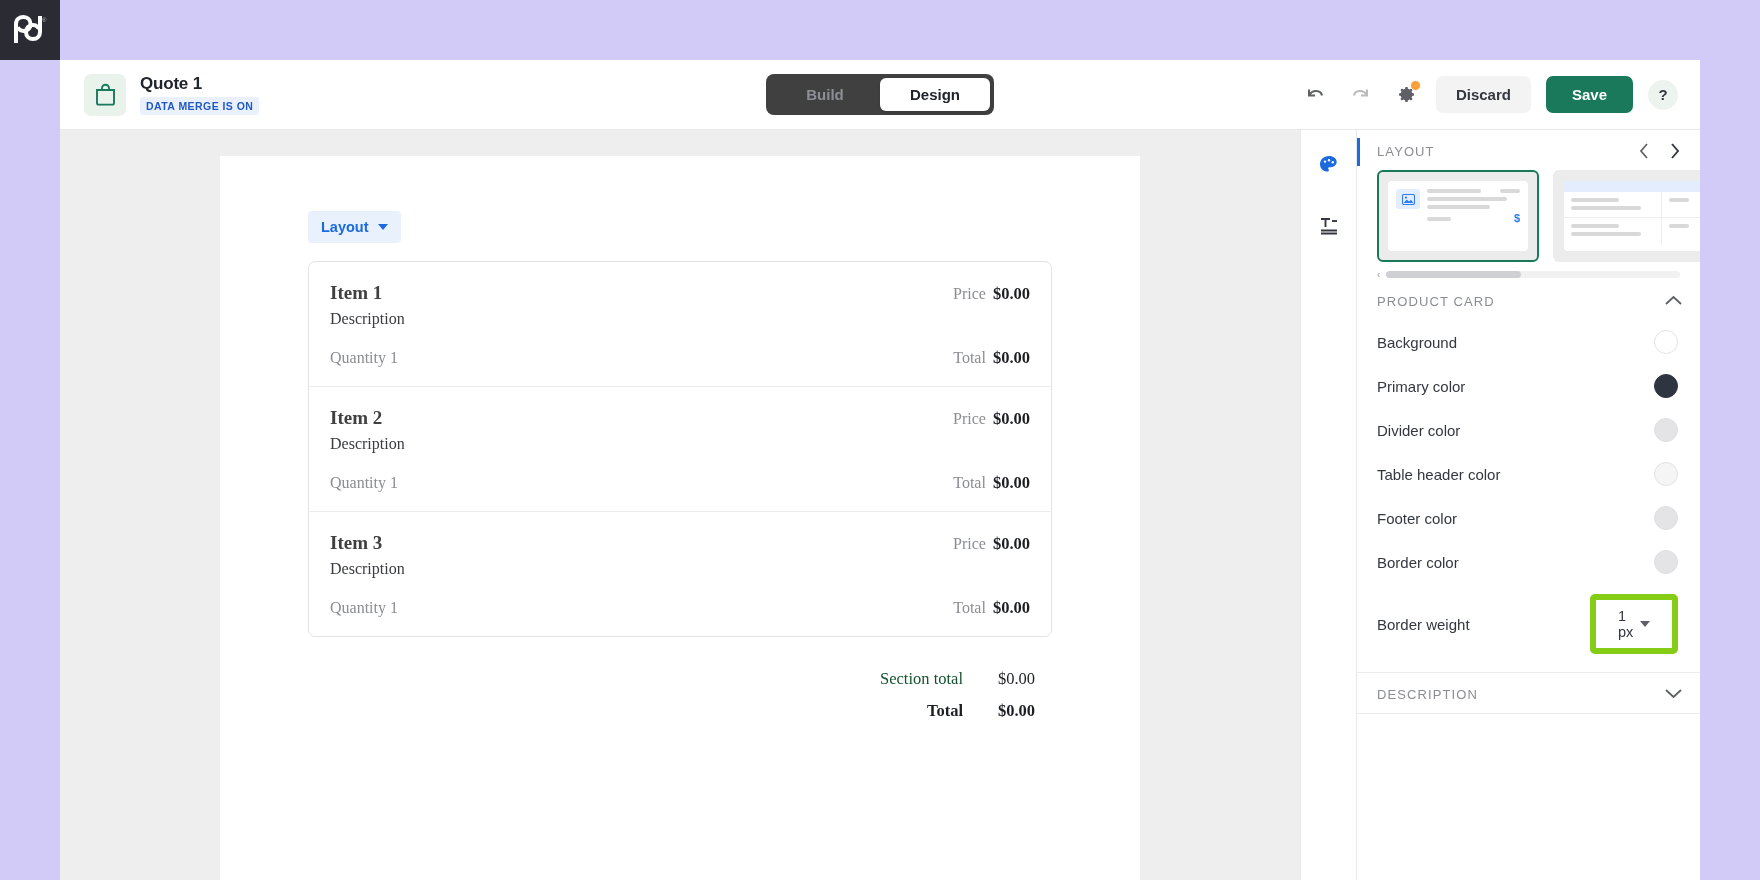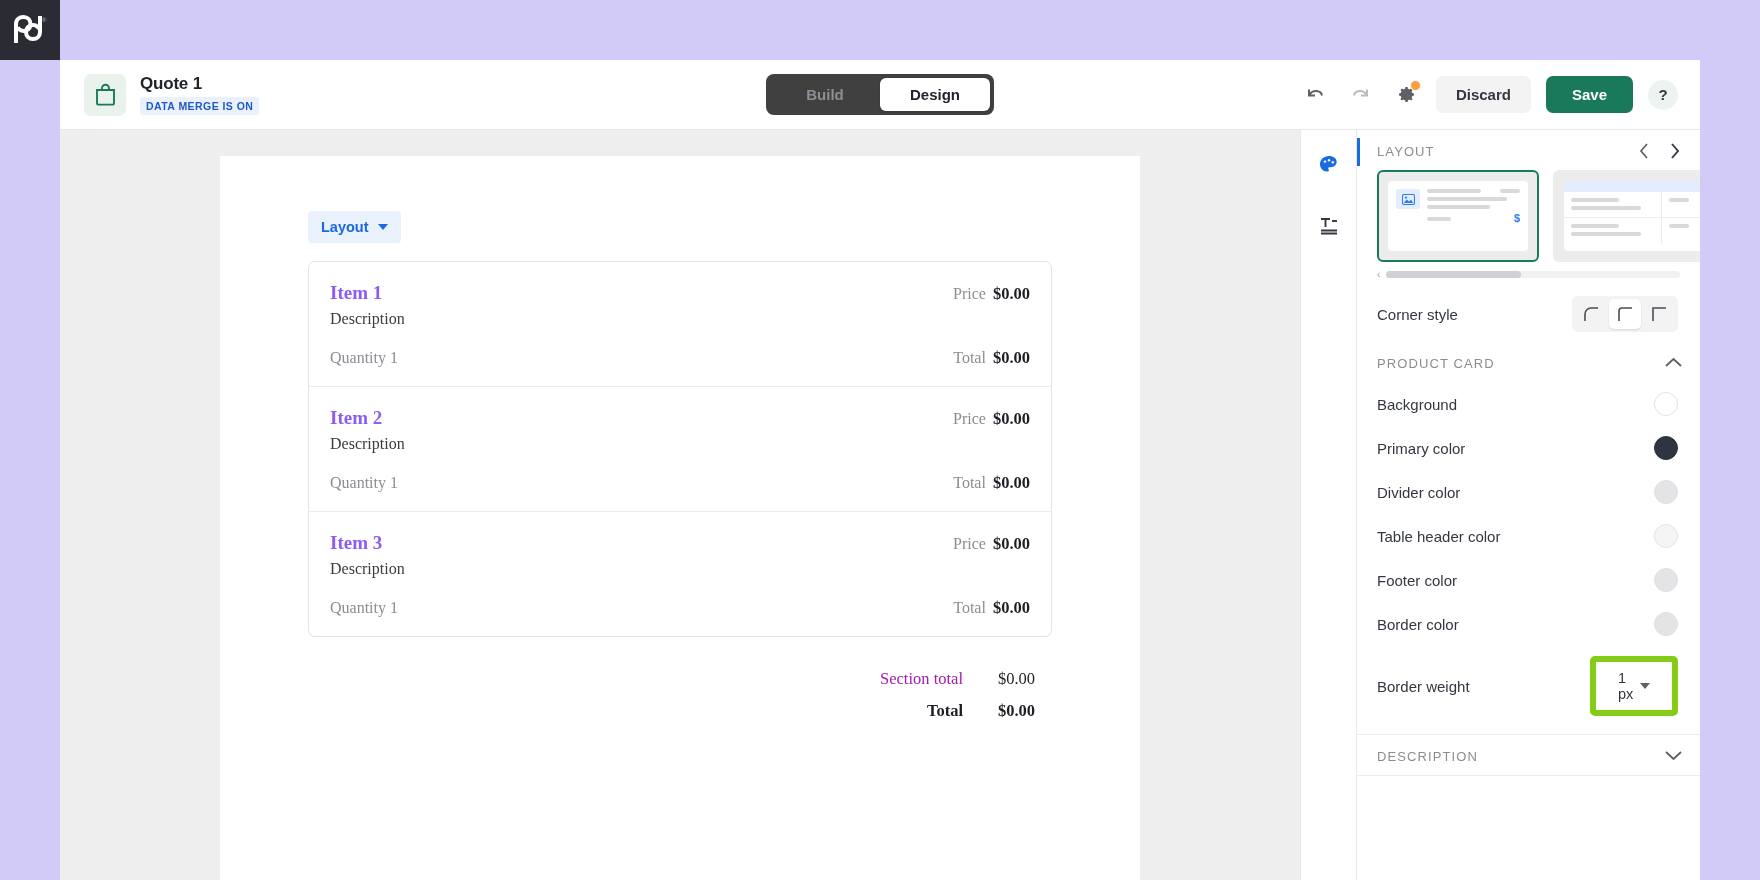--- a/index.html
+++ b/index.html
@@ -98,32 +98,32 @@
   .caret { width: 0; height: 0; border-left: 5px solid transparent;
     border-right: 5px solid transparent; border-top: 6px solid #1b6ae0; }
 
   .product-card {
     border: 1px solid #e2e3e5; border-radius: 7px; overflow: hidden;
     font-family: "Liberation Serif", serif;
   }
   .item-row { padding: 20px 21px 18px 21px; border-bottom: 1px solid #ececee; }
   .item-row:last-child { border-bottom: none; }
   .item-top { display: flex; justify-content: space-between; align-items: baseline; }
-  .item-name { font-size: 19px; font-weight: bold; color: #8b5cf6; }
+  .item-name { font-size: 19px; font-weight: bold; color: #404040; }
   .item-desc { font-size: 16px; color: #3a3c42; margin-top: 6px; }
   .price-cell { font-size: 16px; color: #8b8d93; white-space: nowrap; }
   .price-cell b { color: #1d1f24; margin-left: 7px; font-size: 16.5px; }
   .item-bottom { display: flex; justify-content: space-between; align-items: baseline; margin-top: 20px; }
   .qty { font-size: 16px; color: #8b8d93; }
   .total-cell { font-size: 16px; color: #8b8d93; white-space: nowrap; }
   .total-cell b { color: #1d1f24; margin-left: 7px; font-size: 16.5px; }
 
   .totals { font-family: "Liberation Serif", serif; margin-top: 26px; }
   .totals-row { display: flex; justify-content: flex-end; align-items: baseline; gap: 16px; padding: 6px 17px 6px 0; }
-  .totals-label { font-size: 16.5px; color: #a21caf; }
+  .totals-label { font-size: 16.5px; color: #14532d; }
   .totals-value { font-size: 16.5px; color: #1d1f24; min-width: 56px; text-align: right; }
   .totals-row.grand .totals-label,
   .totals-row.grand .totals-value { font-weight: bold; color: #1d1f24; }
 
   
   .rail {
     width: 56px; flex: 0 0 56px; background: #fff; border-left: 1px solid #e8e8ea;
     display: flex; flex-direction: column; align-items: center; padding-top: 18px; gap: 26px;
   }
   .rail-btn { width: 34px; height: 34px; display: flex; align-items: center; justify-content: center; cursor: pointer; }
@@ -429,40 +429,20 @@
           </div>
         </div>
 
         <div class="thumb-scroll">
           <div class="sc-arrow">‹</div>
           <div class="sc-track">
             <div class="sc-thumb"></div>
           </div>
         </div>
 
-        <div class="row" style="margin-top:6px">
-          <div class="row-label">Corner style</div>
-          <div class="corner-group">
-            <div class="corner-opt">
-              <svg width="16" height="16" viewBox="0 0 16 16">
-                  <path d="M2 15 V8 A6 6 0 0 1 8 2 H15" fill="none" stroke="#4a4d54" stroke-width="1.6"></path>
-                </svg>
-            </div>
-            <div class="corner-opt active">
-              <svg width="16" height="16" viewBox="0 0 16 16">
-                  <path d="M2 15 V5 A3 3 0 0 1 5 2 H15" fill="none" stroke="#4a4d54" stroke-width="1.6"></path>
-                </svg>
-            </div>
-            <div class="corner-opt">
-              <svg width="16" height="16" viewBox="0 0 16 16">
-                  <path d="M2 15 V2 H15" fill="none" stroke="#4a4d54" stroke-width="1.6"></path>
-                </svg>
-            </div>
-          </div>
-        </div>
 
         <div class="sec-head">
           <div class="sec-title">PRODUCT CARD</div>
           <div class="chev-toggle">
             <svg width="17" height="11" viewBox="0 0 17 11">
                 <path d="M1 9 L8.5 2 L16 9" fill="none" stroke="#5e6066" stroke-width="1.8"></path>
               </svg>
           </div>
         </div>
 

